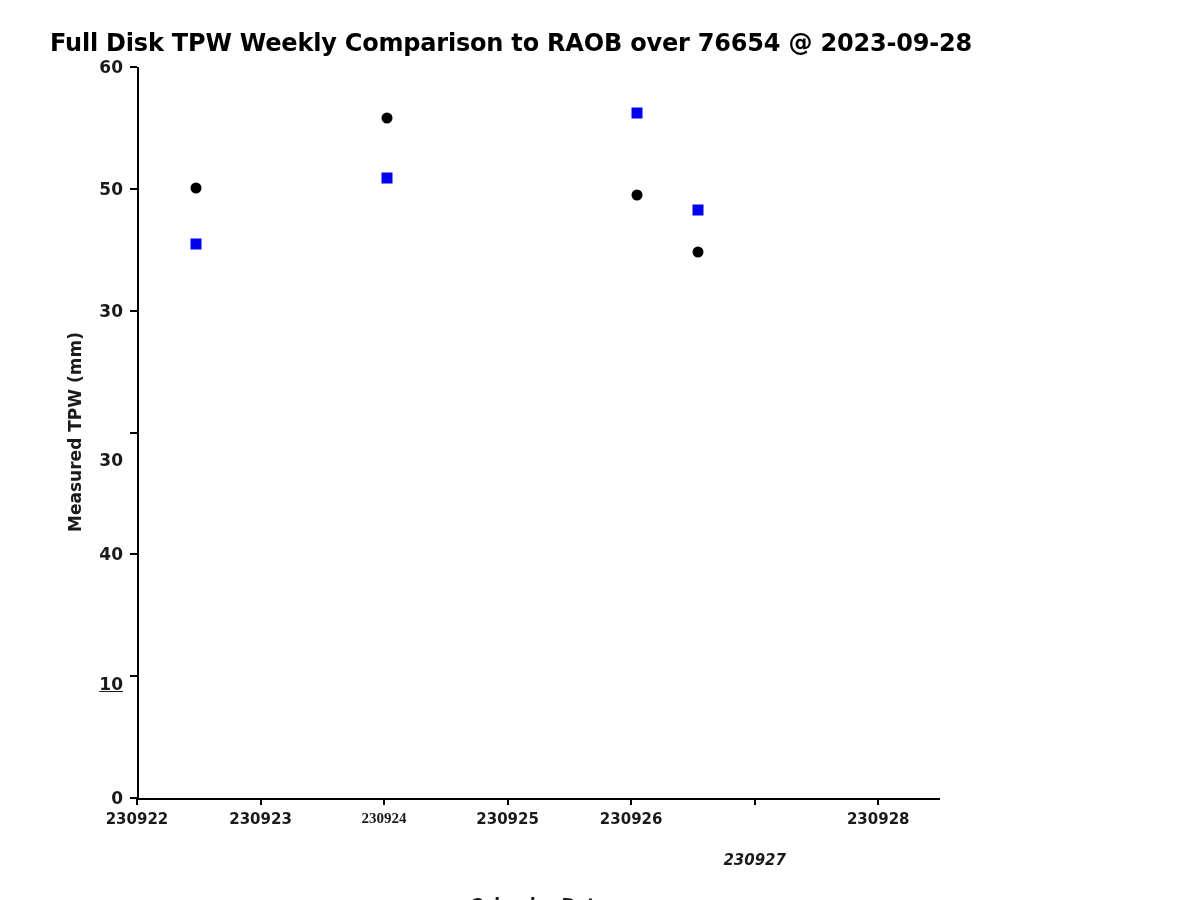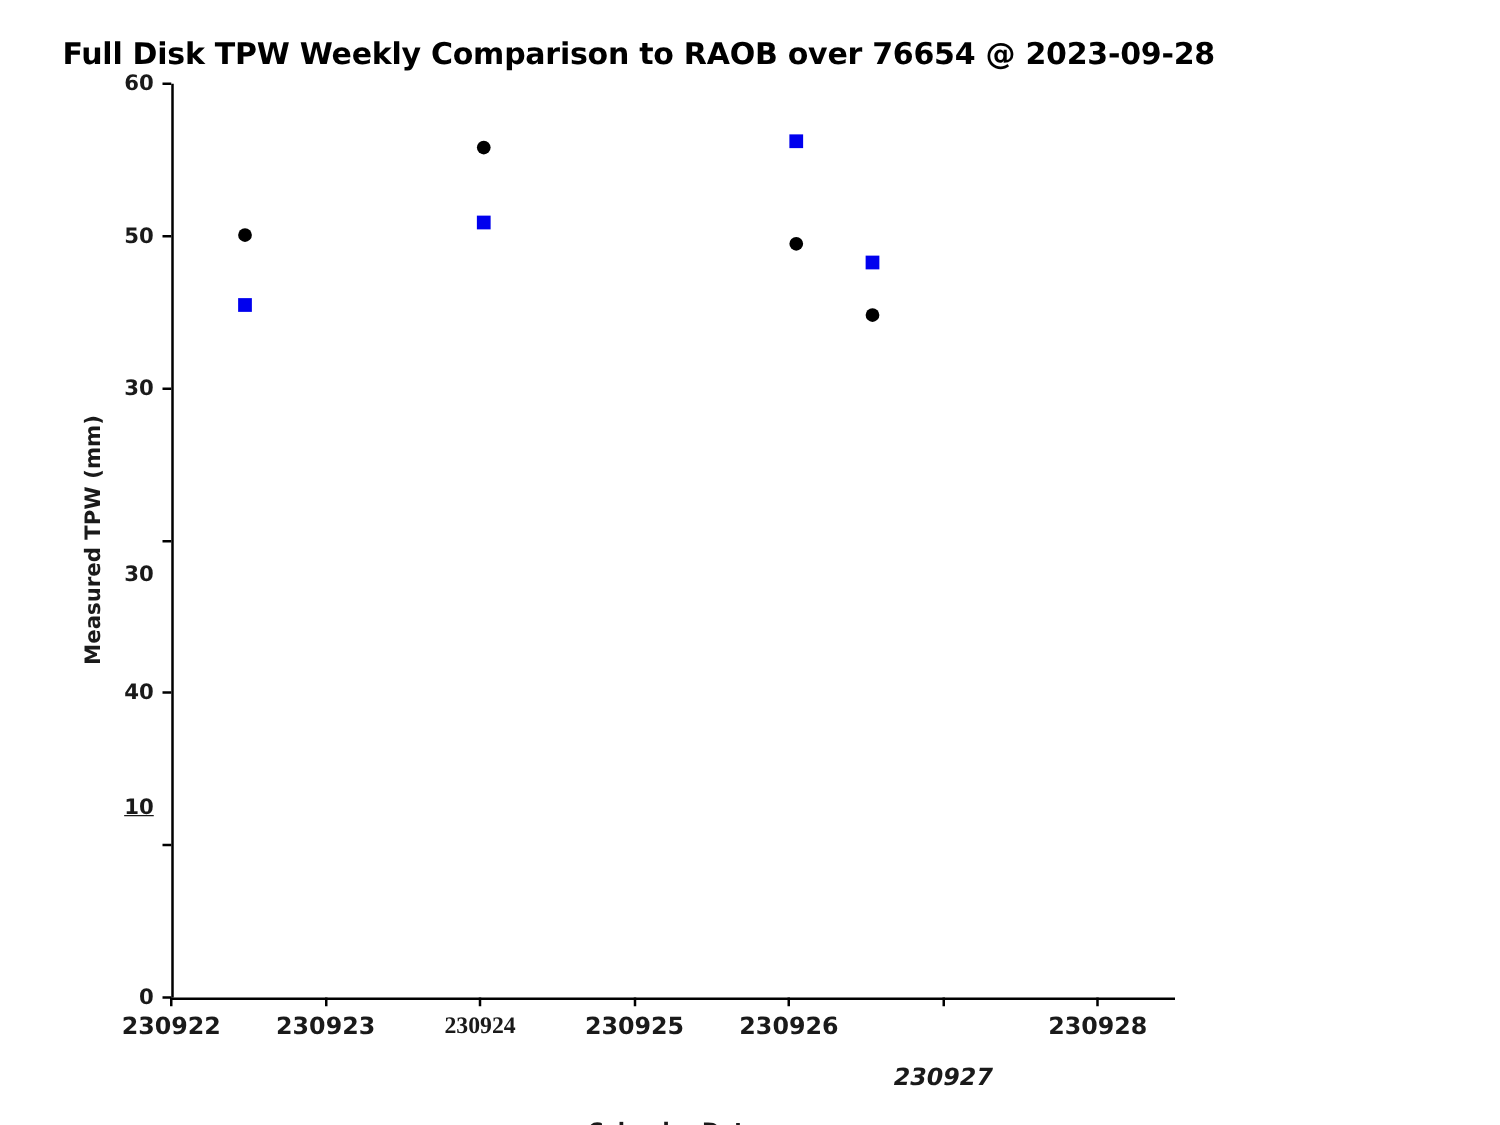--- a/index.html
+++ b/index.html
@@ -74,21 +74,21 @@
     text-align: right;
     font-size: 17px;
     font-weight: bold;
     color: #1a1a1a;
     transform: translateY(-50%);
   }
   .ticklabel-x {
     position: absolute;
     width: 140px;
     text-align: center;
-    font-size: 19px;
+    font-size: 15px;
     font-weight: bold;
     color: #1a1a1a;
     transform: translateX(-50%);
   }
   #xlabel {
     position: absolute;
     left: 0px;
     top: 828px;
     width: 803px;
     text-align: center;
@@ -166,21 +166,21 @@
   <div id="chart-title">Full Disk TPW Weekly Comparison to RAOB over 76654 @ 2023-09-28</div>
 
   <div id="plot-area">
     <div class="axis-line" id="axis-left"></div>
     <div class="axis-line" id="axis-bottom"></div>
 
     <div id="y-ticks">
         <div class="tick-y" style="top: 730px;"></div>
         <div class="ticklabel-y" style="top: 731px; right: 817px;">0</div>
         <div class="tick-y" style="top: 608.167px;"></div>
-        <div class="ticklabel-y" style="top: 579px; right: 817px; text-decoration: underline;">10</div>
+        <div class="ticklabel-y" style="top: 617px; right: 817px; text-decoration: underline;">10</div>
         <div class="tick-y" style="top: 486.333px;"></div>
         <div class="ticklabel-y" style="top: 487.333px; right: 817px;">40</div>
         <div class="tick-y" style="top: 364.5px;"></div>
         <div class="ticklabel-y" style="top: 365.5px; right: 817px; margin-top: 27px;">30</div>
         <div class="tick-y" style="top: 242.667px;"></div>
         <div class="ticklabel-y" style="top: 243.667px; right: 817px;">30</div>
         <div class="tick-y" style="top: 120.833px;"></div>
         <div class="ticklabel-y" style="top: 121.833px; right: 817px;">50</div>
         <div class="tick-y" style="top: -1px;"></div>
         <div class="ticklabel-y" style="top: 0px; right: 817px;">60</div>

